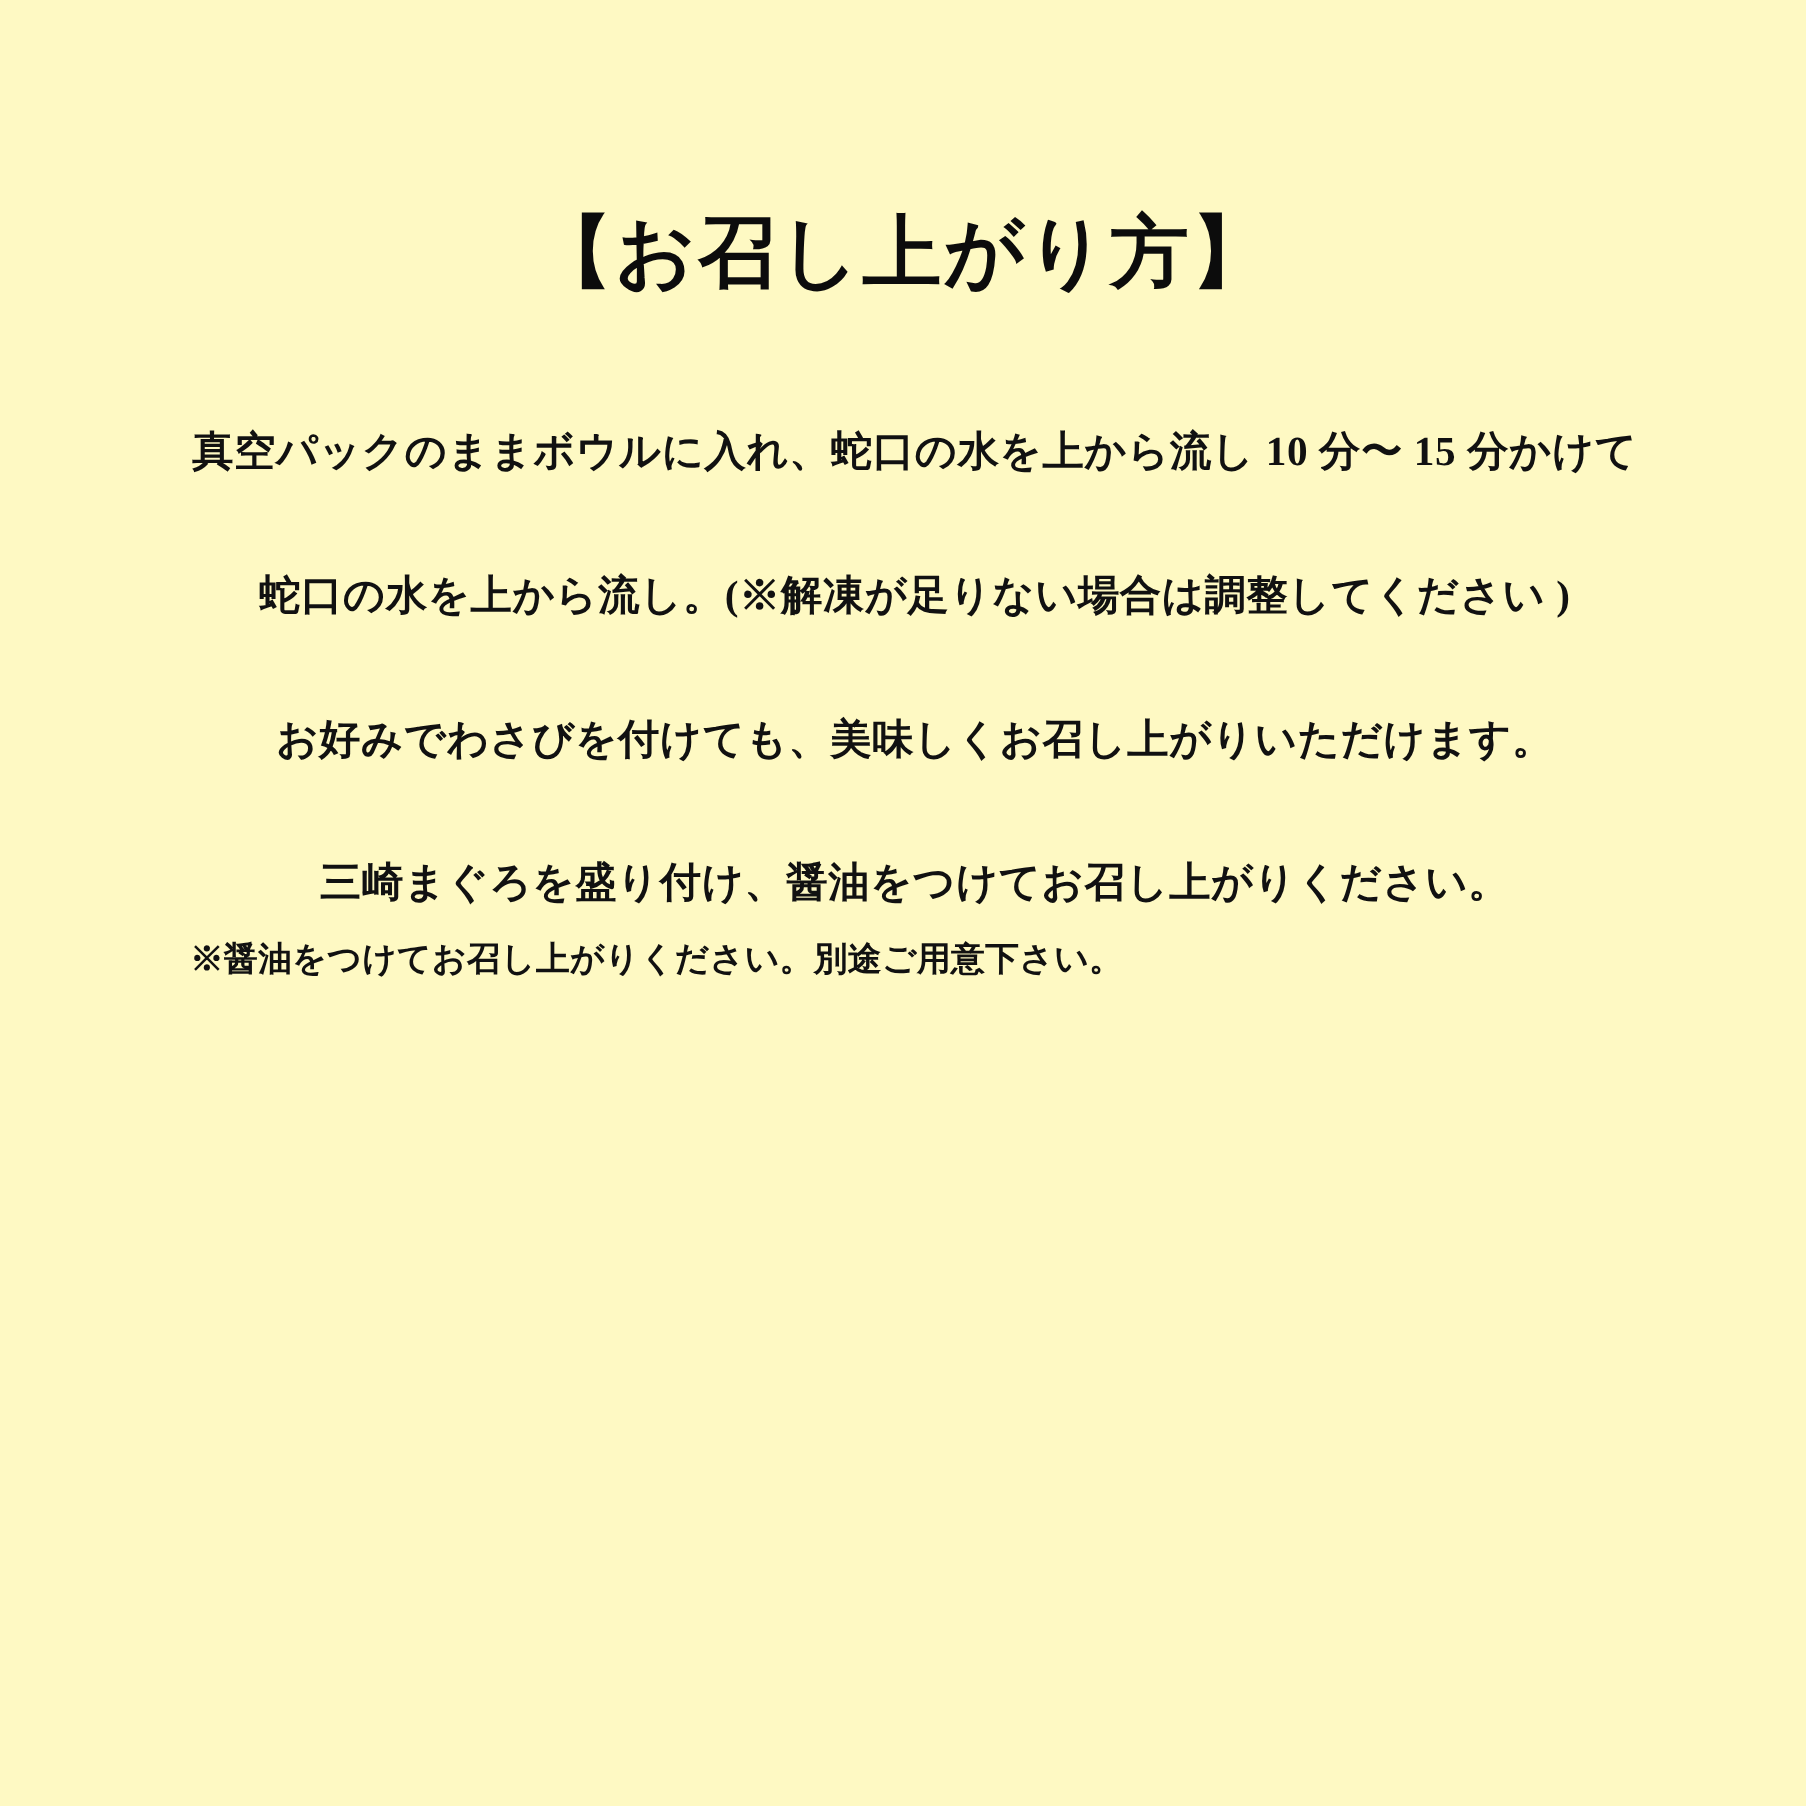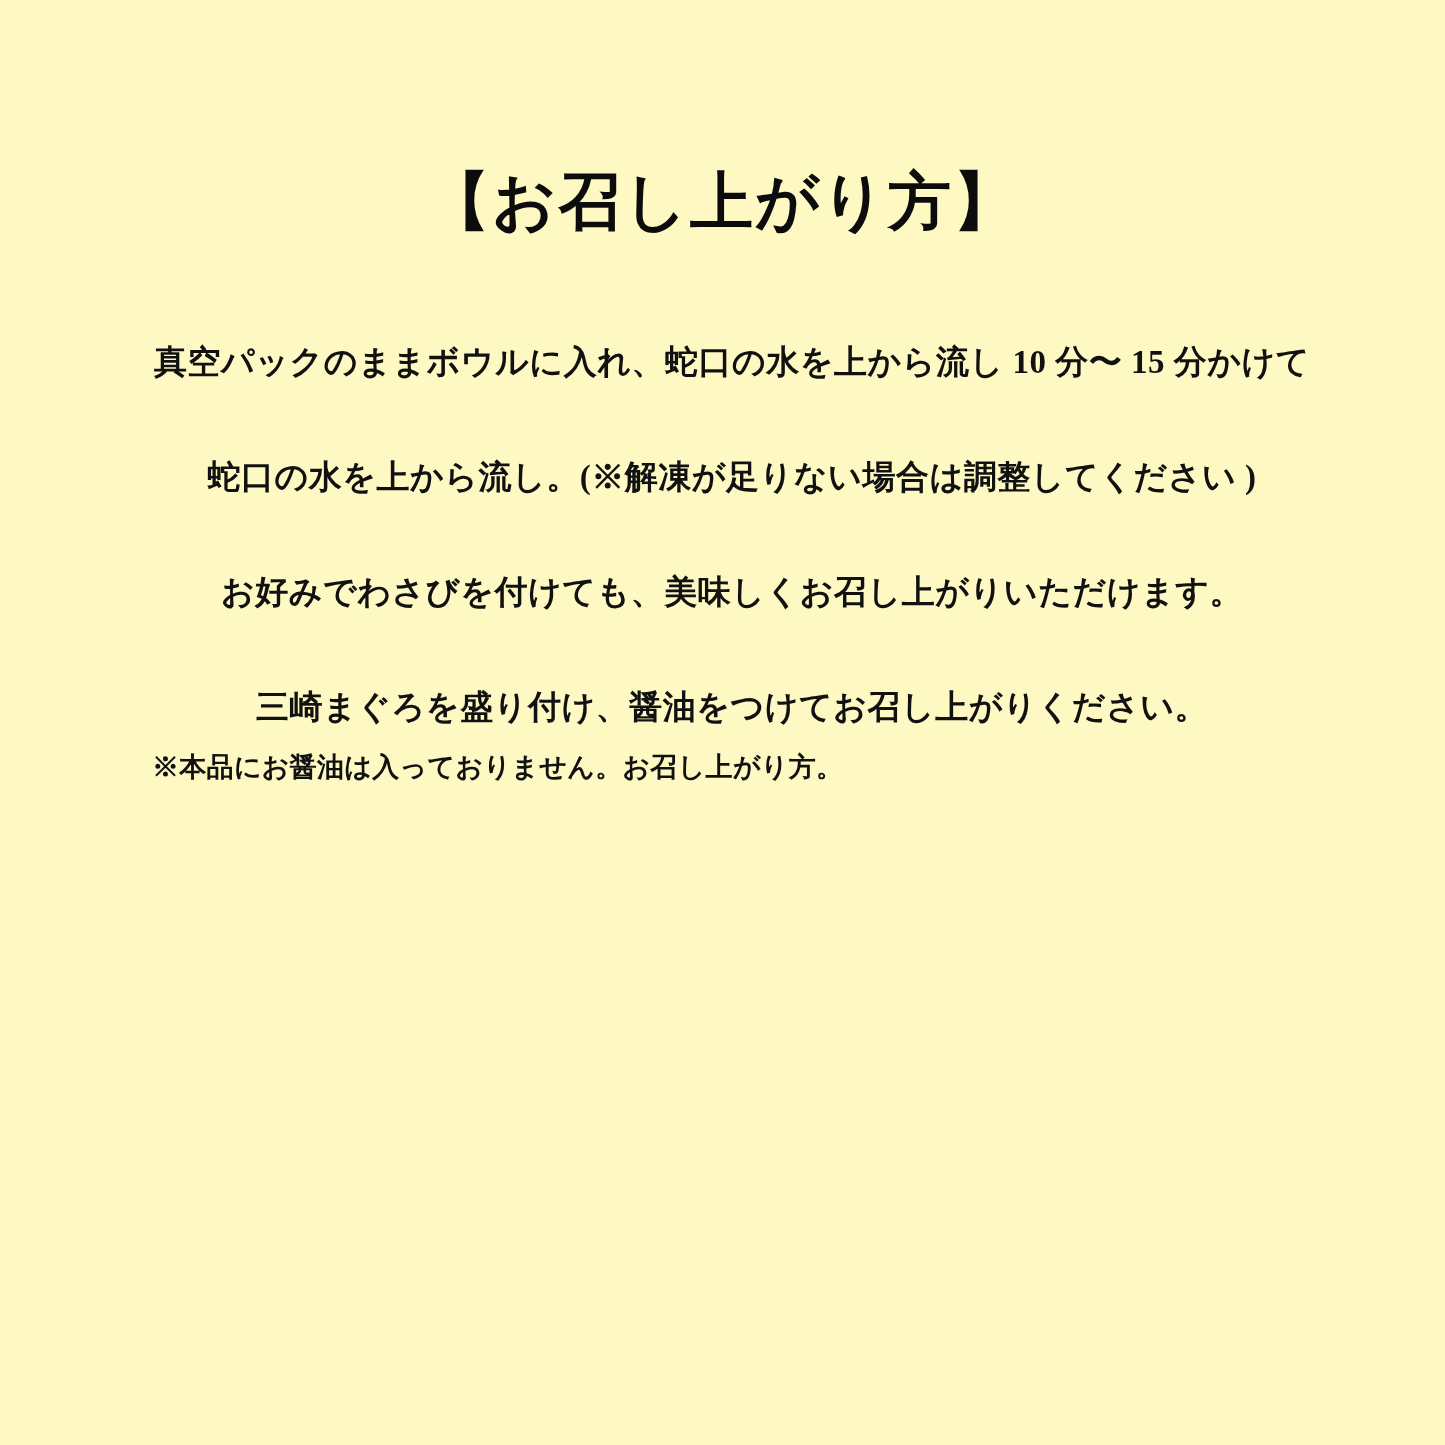--- a/index.html
+++ b/index.html
@@ -70,16 +70,16 @@
   <h1 class="doc-title">【お召し上がり方】</h1>
 
   <div class="body-block">
     <p class="body-line">真空パックのままボウルに入れ、蛇口の水を上から流し 10 分〜 15 分かけて</p>
     <p class="body-line">蛇口の水を上から流し。(※解凍が足りない場合は調整してください )</p>
     <p class="body-line">お好みでわさびを付けても、美味しくお召し上がりいただけます。</p>
     <p class="body-line">三崎まぐろを盛り付け、醤油をつけてお召し上がりください。</p>
   </div>
 
   <div class="note-block">
-    <p class="note-line">※本品にお醤油は入っておりません。お召し上がり方。</p>
+    <p class="note-line">※醤油をつけてお召し上がりください。別途ご用意下さい。</p>
   </div>
 
 </div>
 
 </body></html>

